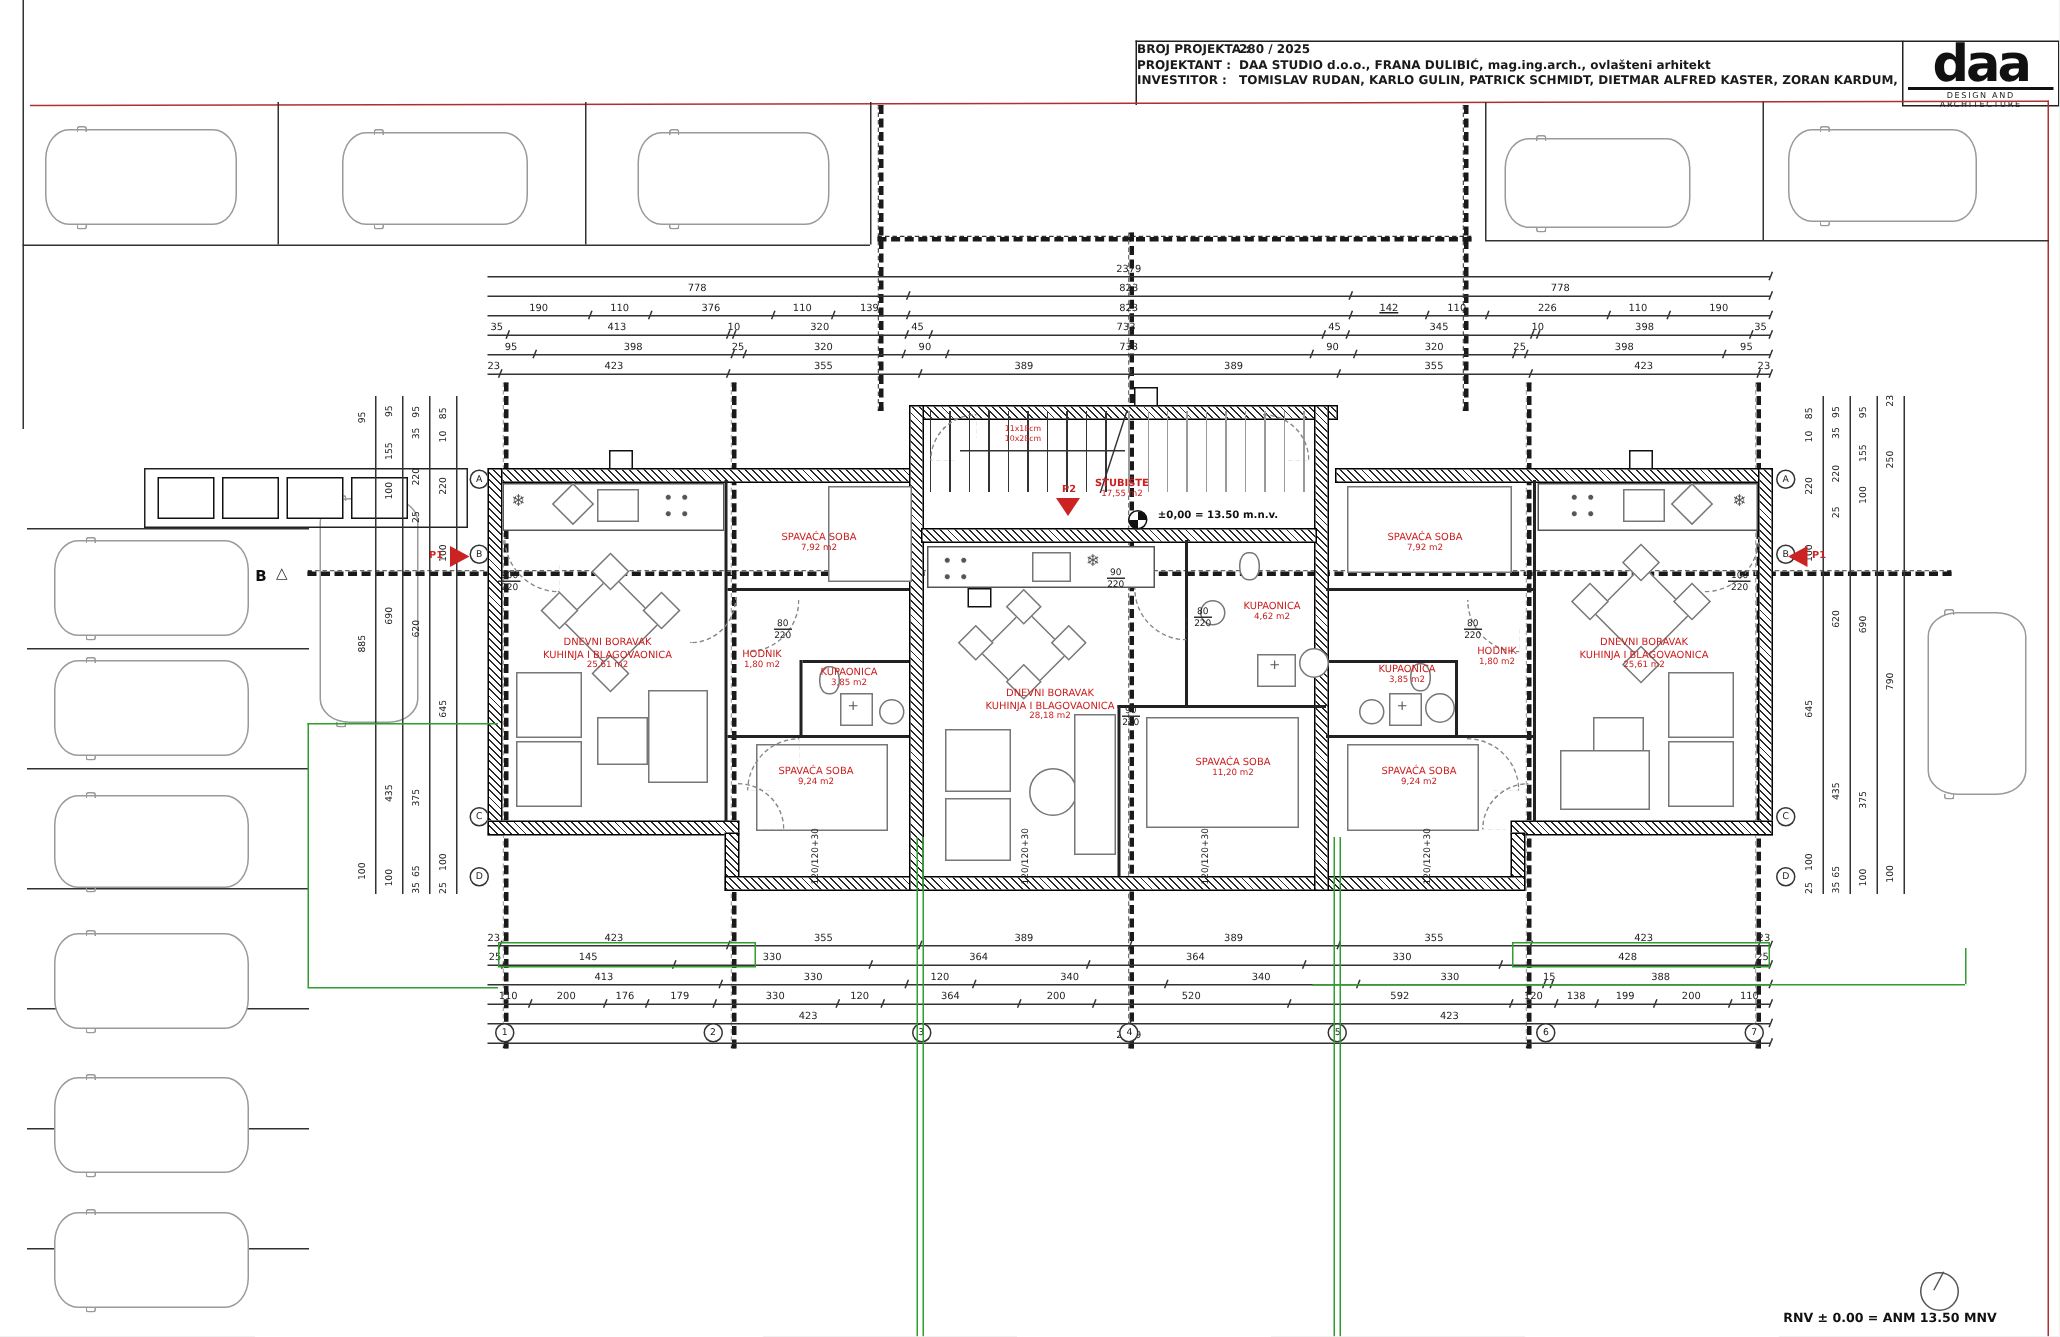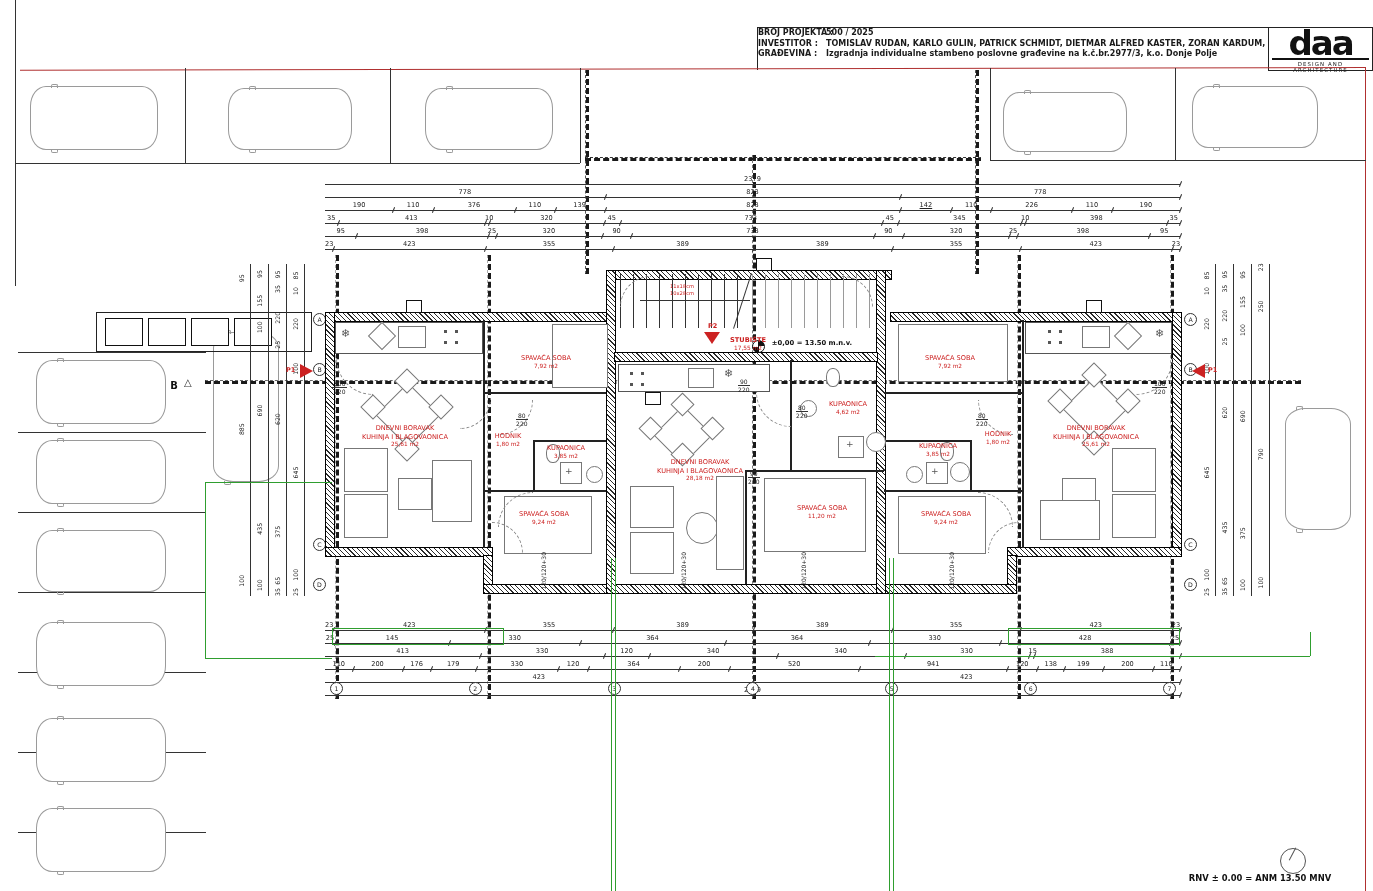--- a/index.html
+++ b/index.html
@@ -72,29 +72,29 @@
   .sq{position:absolute;border:1.6px solid #111;background:#fff;}
 </style>
 </head>
 <body>
 
 <div class="sheet">
 
   <div class="tb">
     <div class="tb-row">
       <div class="tb-label">BROJ PROJEKTA :</div>
-      <div class="tb-value">500 / 2025</div>
+      <div class="tb-value">280 / 2025</div>
+    </div>
+    <div class="tb-row">
+      <div class="tb-label">PROJEKTANT :</div>
+      <div class="tb-value">DAA STUDIO d.o.o., FRANA DULIBIĆ, mag.ing.arch., ovlašteni arhitekt</div>
     </div>
     <div class="tb-row">
       <div class="tb-label">INVESTITOR :</div>
       <div class="tb-value">TOMISLAV RUDAN, KARLO GULIN, PATRICK SCHMIDT,  DIETMAR ALFRED KASTER, ZORAN KARDUM, TIJANA ERCEG</div>
-    </div>
-    <div class="tb-row">
-      <div class="tb-label">GRAĐEVINA :</div>
-      <div class="tb-value">Izgradnja individualne stambeno poslovne građevine na k.č.br.2977/3, k.o. Donje Polje</div>
     </div>
   </div>
   <div class="logo-box">
     <div class="logo-word">daa</div>
     <div class="logo-tag">DESIGN AND ARCHITECTURE</div>
   </div>
 
   <div class="hline redline" style="left:20px;top:67px;width:1346px;border-top-width:1.4px;transform:rotate(-0.12deg);transform-origin:right;"></div>
   <div class="vline redline" style="left:1365px;top:67px;height:824px;border-left:1.4px solid #b03030;"></div>
   <div class="vline" style="left:15px;top:0;height:286px;"></div>
@@ -237,21 +237,21 @@
       <div class="dim-row">
         <span style="flex-grow: 110;">110</span>
         <span style="flex-grow: 200;">200</span>
         <span style="flex-grow: 113;">176</span>
         <span style="flex-grow: 179;">179</span>
         <span style="flex-grow: 330;">330</span>
         <span style="flex-grow: 120;">120</span>
         <span style="flex-grow: 364;">364</span>
         <span style="flex-grow: 200;">200</span>
         <span style="flex-grow: 520;">520</span>
-        <span style="flex-grow: 592;">941</span>
+        <span style="flex-grow: 592;">592</span>
         <span style="flex-grow: 120;">120</span>
         <span style="flex-grow: 108;">138</span>
         <span style="flex-grow: 153;">199</span>
         <span style="flex-grow: 200;">200</span>
         <span style="flex-grow: 110;">110</span>
       </div>
       <div class="dim-row">
         <span style="flex-grow: 423;">423</span>
         <span style="flex-grow: 423;">423</span>
       </div>
@@ -472,21 +472,21 @@
   <div class="tri right" style="left:300px;top:364px;"></div>
   <div class="plabel" style="left:1208px;top:366px;">P1</div>
   <div class="tri left" style="left:1192px;top:364px;"></div>
   <div class="plabel" style="left:708px;top:322px;">P2</div>
   <div class="tri down" style="left:704px;top:332px;"></div>
   <div class="klabel" style="left:174px;top:385px;font-weight:700;font-size:10px;">B</div>
   <div class="glyph" style="left:184px;top:378px;font-size:10px;color:#333;">△</div>
   <div class="lvl" style="left:752px;top:340px;"></div>
   <div class="klabel" style="left:812px;top:343px;font-size:6.8px;font-weight:600;">±0,00 = 13.50 m.n.v.</div>
 
-  <div class="rlabel" style="left:748px;top:344px;">
+  <div class="rlabel" style="left:748px;top:326px;">
     <div style="font-weight:700;">STUBIŠTE</div>
     <div style="font-size:5.8px;">17,55 m2</div>
   </div>
   <div class="rlabel" style="left:682px;top:290px;font-size:5.2px;">
     <div>11x18cm</div>
     <div>10x28cm</div>
   </div>
 
   <div class="rlabel" style="left:405px;top:436px;">
     <div>DNEVNI BORAVAK</div>

